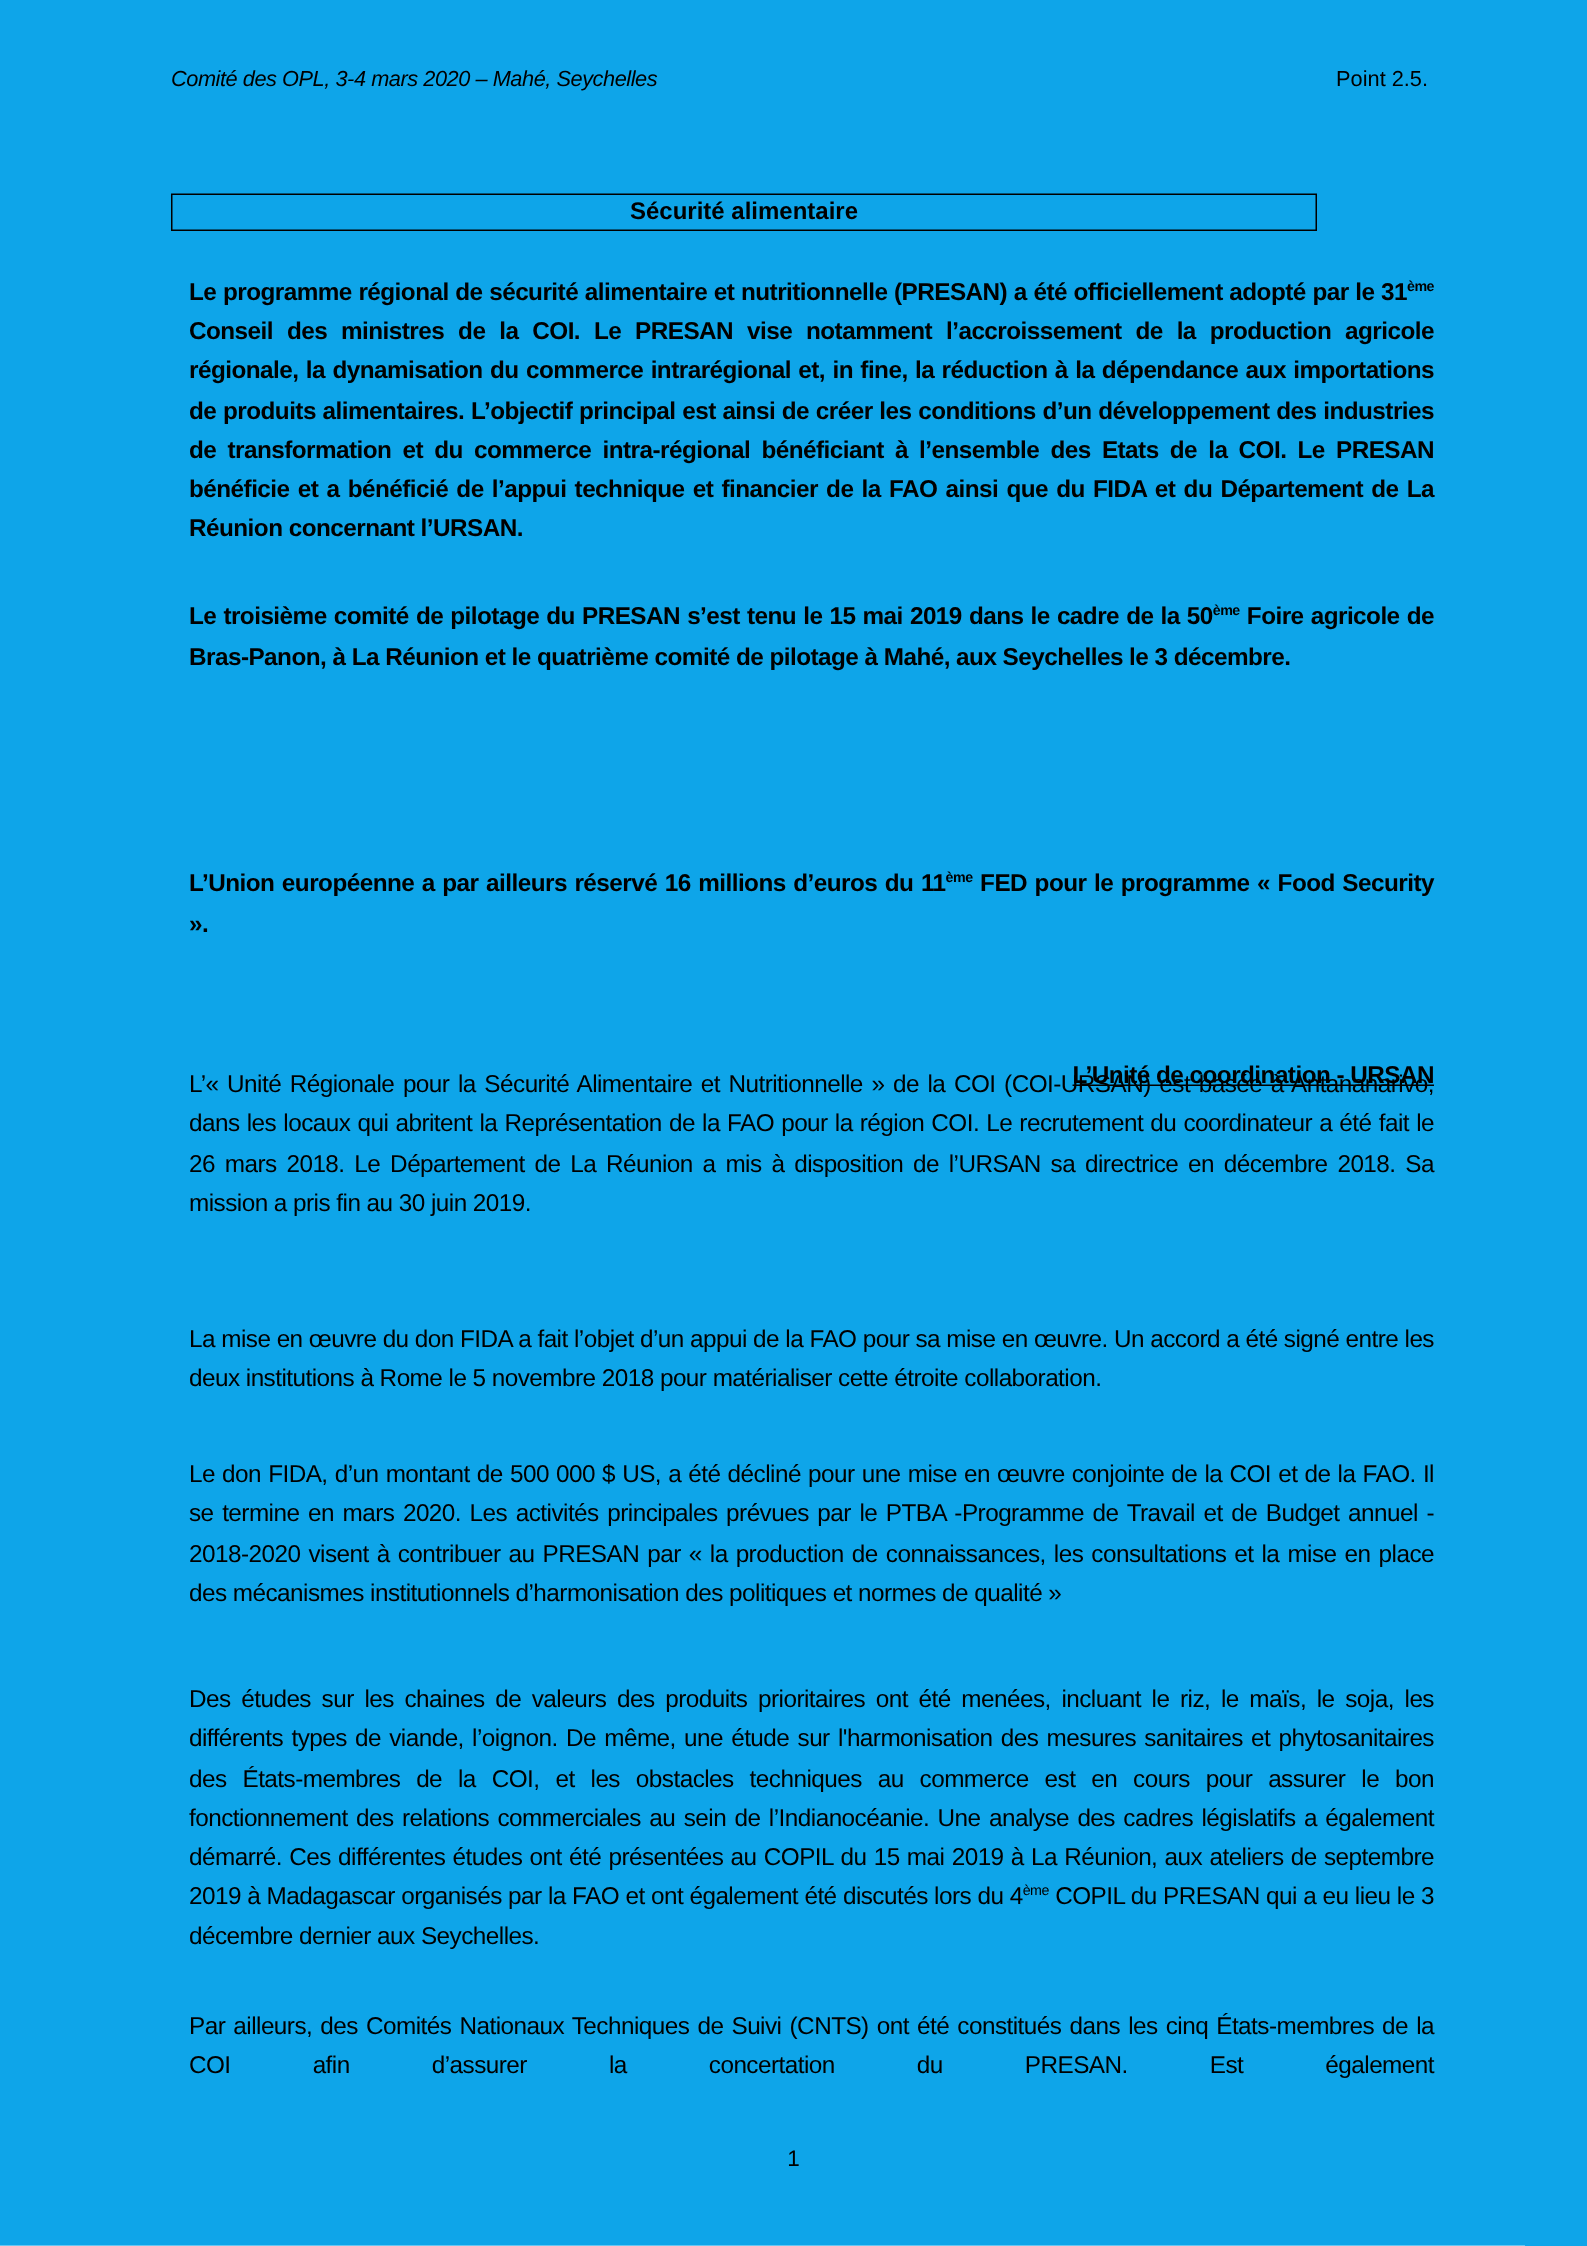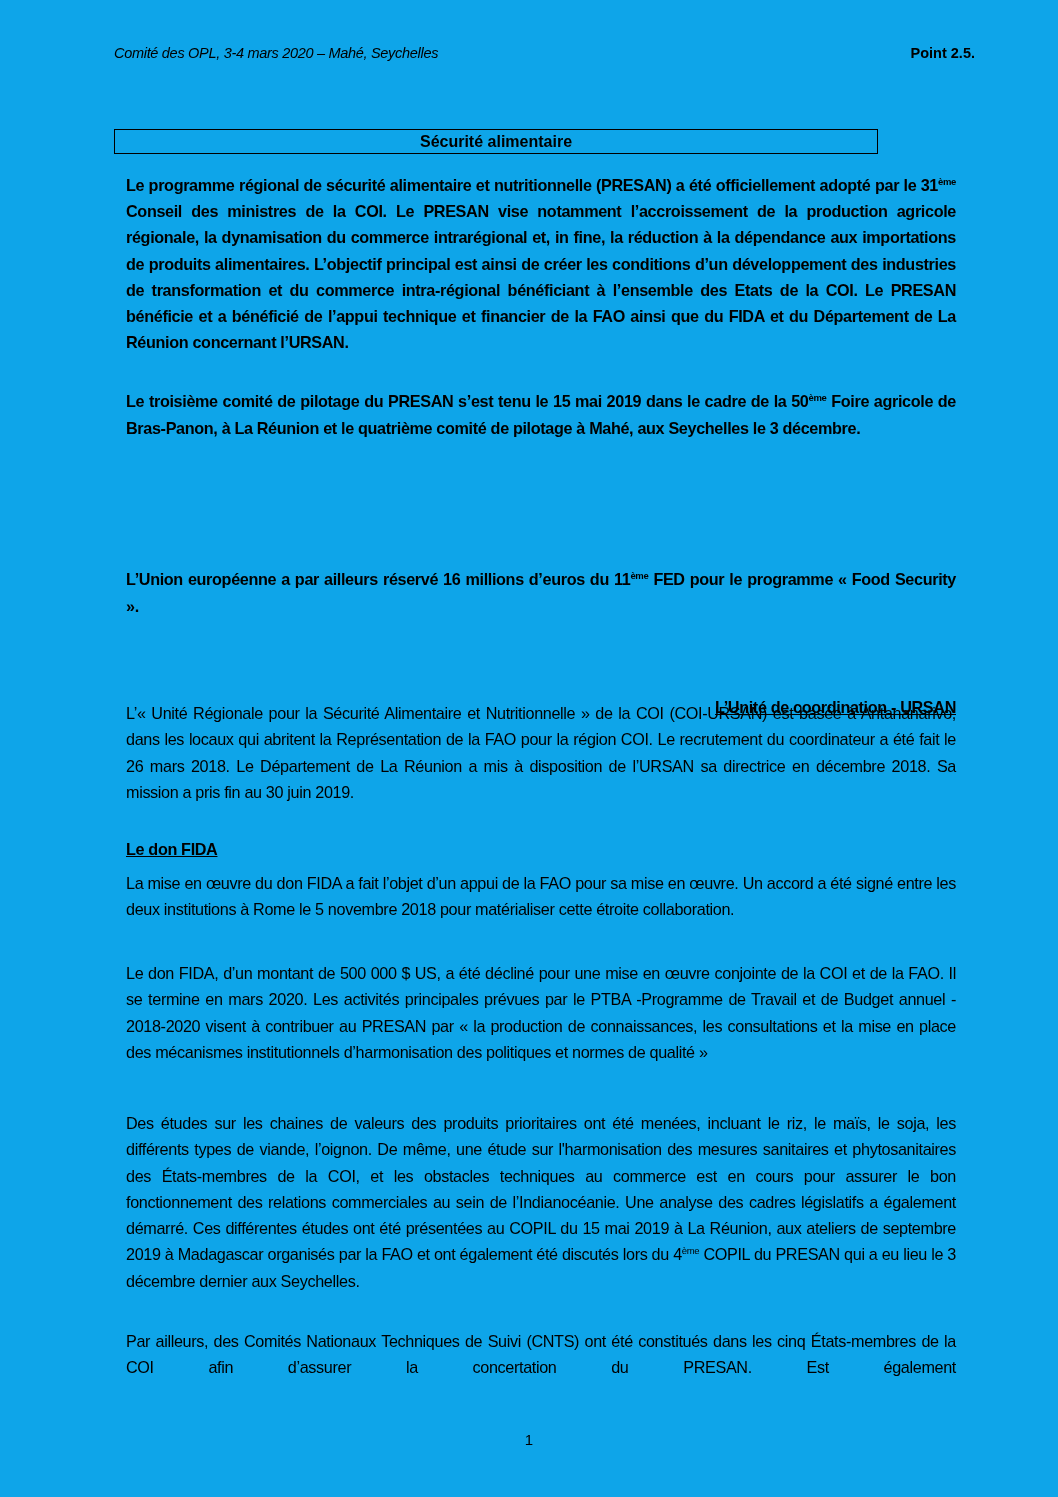--- a/index.html
+++ b/index.html
@@ -1,24 +1,24 @@
 <!DOCTYPE html>
 <html><head>
 <meta charset="utf-8">
 <style>
   html, body { margin: 0; padding: 0; background: #ffffff; }
   body { width: 1058px; height: 1497px; position: relative; overflow: hidden;
          font-family: "Liberation Sans", sans-serif; color: #000; }
   .page { position: absolute; left: 0; top: 0; width: 1058px; height: 1497px; background: #0ea5e9; }
   .header-left { position: absolute; left: 114px; top: 45px; font-size: 14.5px; font-style: italic; letter-spacing: -0.3px; }
-  .header-right { position: absolute; right: 83px; top: 45px; font-size: 14.5px; font-weight: bold; }
+  .header-right { position: absolute; right: 106px; top: 45px; font-size: 14.5px; font-weight: normal; }
   .title-box { position: absolute; left: 114px; top: 129px; width: 764px; height: 25px;
                border: 1.5px solid #000; box-sizing: border-box; text-align: center;
                font-weight: bold; font-size: 16px; line-height: 23px; }
-  .content { position: absolute; left: 126px; width: 830px; }
+  .content { position: absolute; left: 126px; width: 830px; margin-top: 10px; }
   p { margin: 0; text-align: justify; font-size: 16.2px; letter-spacing: -0.35px; }
   .bold p, p.bold { font-weight: bold; }
   .p1 { top: 172px; line-height: 26.2px; }
   .p2 { top: 388px; line-height: 26.5px; }
   .p3 { top: 478px; line-height: 26.5px; }
   .p4 { top: 566px; line-height: 26.5px; }
   .h1 { top: 696px; line-height: 22px; text-align: right; }
   .p5 { top: 700px; line-height: 26.3px; }
   .h2 { top: 838px; line-height: 22px; }
   .p6 { top: 870px; line-height: 26.3px; }
@@ -53,23 +53,20 @@
   </div>
 
   <div class="content h1">
     <h2>L’Unité de coordination - URSAN</h2>
   </div>
 
   <div class="content p5">
     <p>L’« Unité Régionale pour la Sécurité Alimentaire et Nutritionnelle » de la COI (COI-URSAN) est basée à Antananarivo, dans les locaux qui abritent la Représentation de la FAO pour la région COI. Le recrutement du coordinateur a été fait le 26 mars 2018. Le Département de La Réunion a mis à disposition de l’URSAN sa directrice en décembre 2018. Sa mission a pris fin au 30 juin 2019.</p>
   </div>
 
-  <div class="content h2">
-    <h2>Le don FIDA</h2>
-  </div>
 
   <div class="content p6">
     <p>La mise en œuvre du don FIDA a fait l’objet d’un appui de la FAO pour sa mise en œuvre. Un accord a été signé entre les deux institutions à Rome le 5 novembre 2018 pour matérialiser cette étroite collaboration.</p>
   </div>
 
   <div class="content p7">
     <p>Le don FIDA, d’un montant de 500 000 $ US, a été décliné pour une mise en œuvre conjointe de la COI et de la FAO. Il se termine en mars 2020. Les activités principales prévues par le PTBA -Programme de Travail et de Budget annuel - 2018-2020 visent à contribuer au PRESAN par « la production de connaissances, les consultations et la mise en place des mécanismes institutionnels d’harmonisation des politiques et normes de qualité »</p>
   </div>
 
   <div class="content p8">

